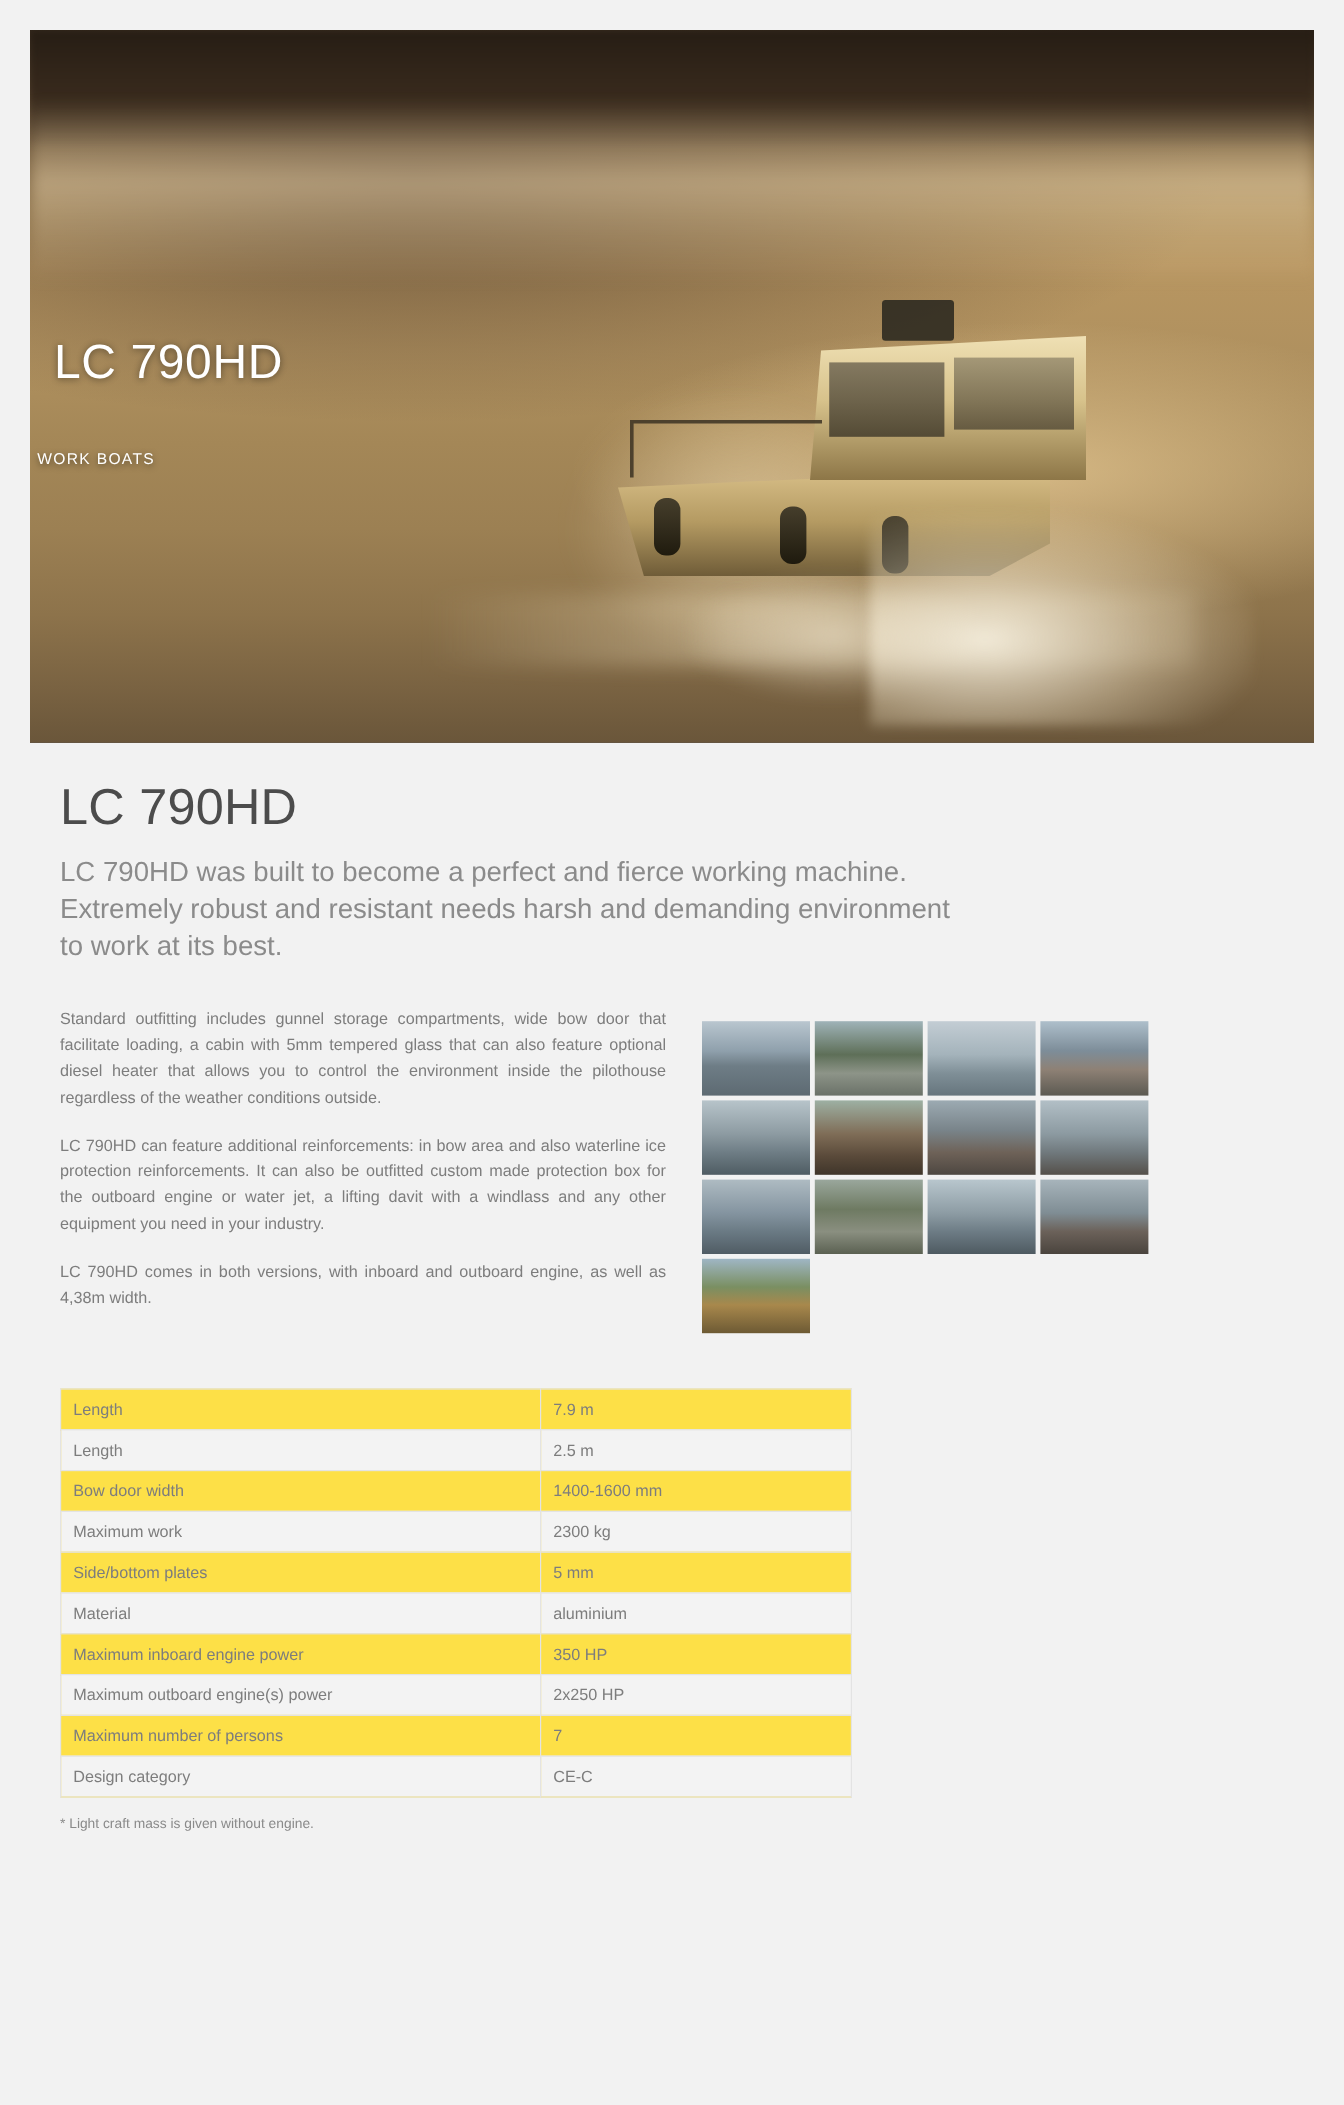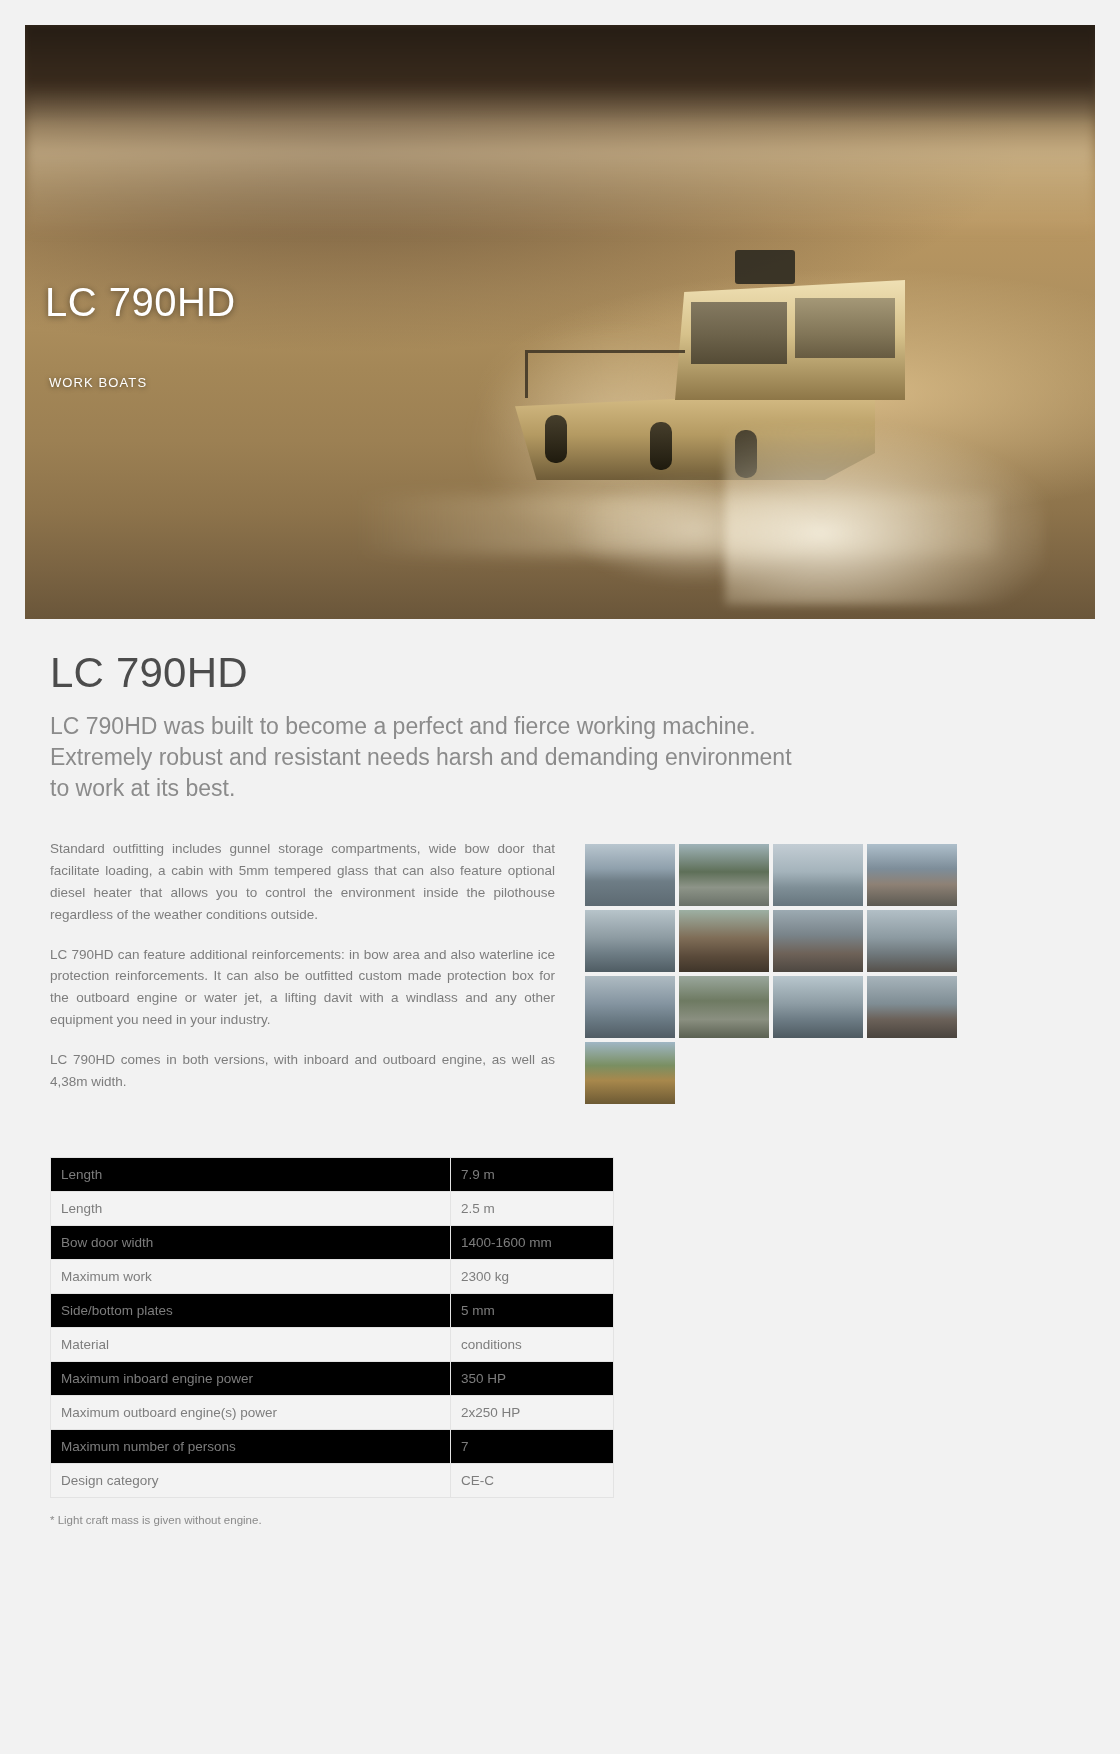--- a/index.html
+++ b/index.html
@@ -111,37 +111,37 @@
     position:absolute; left: 330px; top: 470px; width: 640px; height: 60px;
     background: linear-gradient(90deg, rgba(255,240,205,0) 0%, rgba(255,240,205,0.35) 40%, rgba(255,240,205,0.12) 100%);
     filter: blur(8px);
   }
   .hero-title {
     position: absolute; left: 20px; top: 255px;
     color: #ffffff; font-size: 40px; font-weight: 300; letter-spacing: .5px;
     text-shadow: 0 1px 6px rgba(0,0,0,.45);
   }
   .hero-sub {
-    position: absolute; left: 24px; top: 350px;
+    position: absolute; left: 6px; top: 350px;
     color: #ffffff; font-size: 13px; letter-spacing: 1.1px; font-weight: 400;
     text-shadow: 0 1px 5px rgba(0,0,0,.5);
   }
 
   
   .content { padding: 0 50px; }
   h1.title {
     font-size: 42px; font-weight: 300; color: #4c4c4c;
     margin: 30px 0 14px 0; letter-spacing: .2px;
   }
   .lead {
     font-size: 23px; line-height: 1.35; font-weight: 300; color: #8b8b8b;
     max-width: 760px; margin: 0 0 34px 0;
   }
 
-  .cols { display: flex; gap: 30px; align-items: flex-start; }
+  .cols { display: flex; gap: 30px; align-items: flex-end; }
   .left-col { width: 505px; }
   .left-col p {
     font-size: 13.5px; line-height: 1.62; color: #7d7d7d;
     text-align: justify; margin: 0 0 18px 0;
   }
   .gallery {
     width: 410px; display: flex; flex-wrap: wrap; gap: 4px; padding-top: 6px;
   }
   .thumb {
     width: 90px; height: 62px; background-size: cover; background-position: center;
@@ -157,21 +157,21 @@
   .t8 { background: linear-gradient(180deg,#b2bfc6 0%, #8c9aa1 45%, #70797d 70%, #55504a 100%); }
   .t9 { background: linear-gradient(180deg,#aebbc2 0%, #8494a0 45%, #6a7a84 70%, #505c64 100%); }
   .t10{ background: linear-gradient(180deg,#9aa79c 0%, #6e7a62 40%, #8a8f80 70%, #5b6152 100%); }
   .t11{ background: linear-gradient(180deg,#b8c6cd 0%, #8d9ca4 45%, #6d7c85 70%, #4e5a61 100%); }
   .t12{ background: linear-gradient(180deg,#a7b4bb 0%, #7f8d94 45%, #6b6159 70%, #4a443e 100%); }
   .t13{ background: linear-gradient(180deg,#9fb6c4 0%, #7a8f62 38%, #a8884c 62%, #6d5a34 100%); }
 
   
   .spec-wrap { padding: 0 50px; margin-top: 46px; }
   table.specs {
-    width: 564px; border-collapse: collapse; background: #000000;
+    width: 660px; border-collapse: collapse; background: #fde047;
   }
   table.specs td {
     border: 1px solid #e3e3e3;
     padding: 9px 10px;
     font-size: 13.5px;
     color: #7d7d7d;
     font-weight: 300;
   }
   table.specs td.k { width: 400px; }
   table.specs tr:nth-child(even) { background: #f3f3f3; }
@@ -256,21 +256,21 @@
         <tr>
           <td class="k">Maximum work</td>
           <td class="v">2300 kg</td>
         </tr>
         <tr>
           <td class="k">Side/bottom plates</td>
           <td class="v">5 mm</td>
         </tr>
         <tr>
           <td class="k">Material</td>
-          <td class="v">conditions</td>
+          <td class="v">aluminium</td>
         </tr>
         <tr>
           <td class="k">Maximum inboard engine power</td>
           <td class="v">350 HP</td>
         </tr>
         <tr>
           <td class="k">Maximum outboard engine(s) power</td>
           <td class="v">2x250 HP</td>
         </tr>
         <tr>

